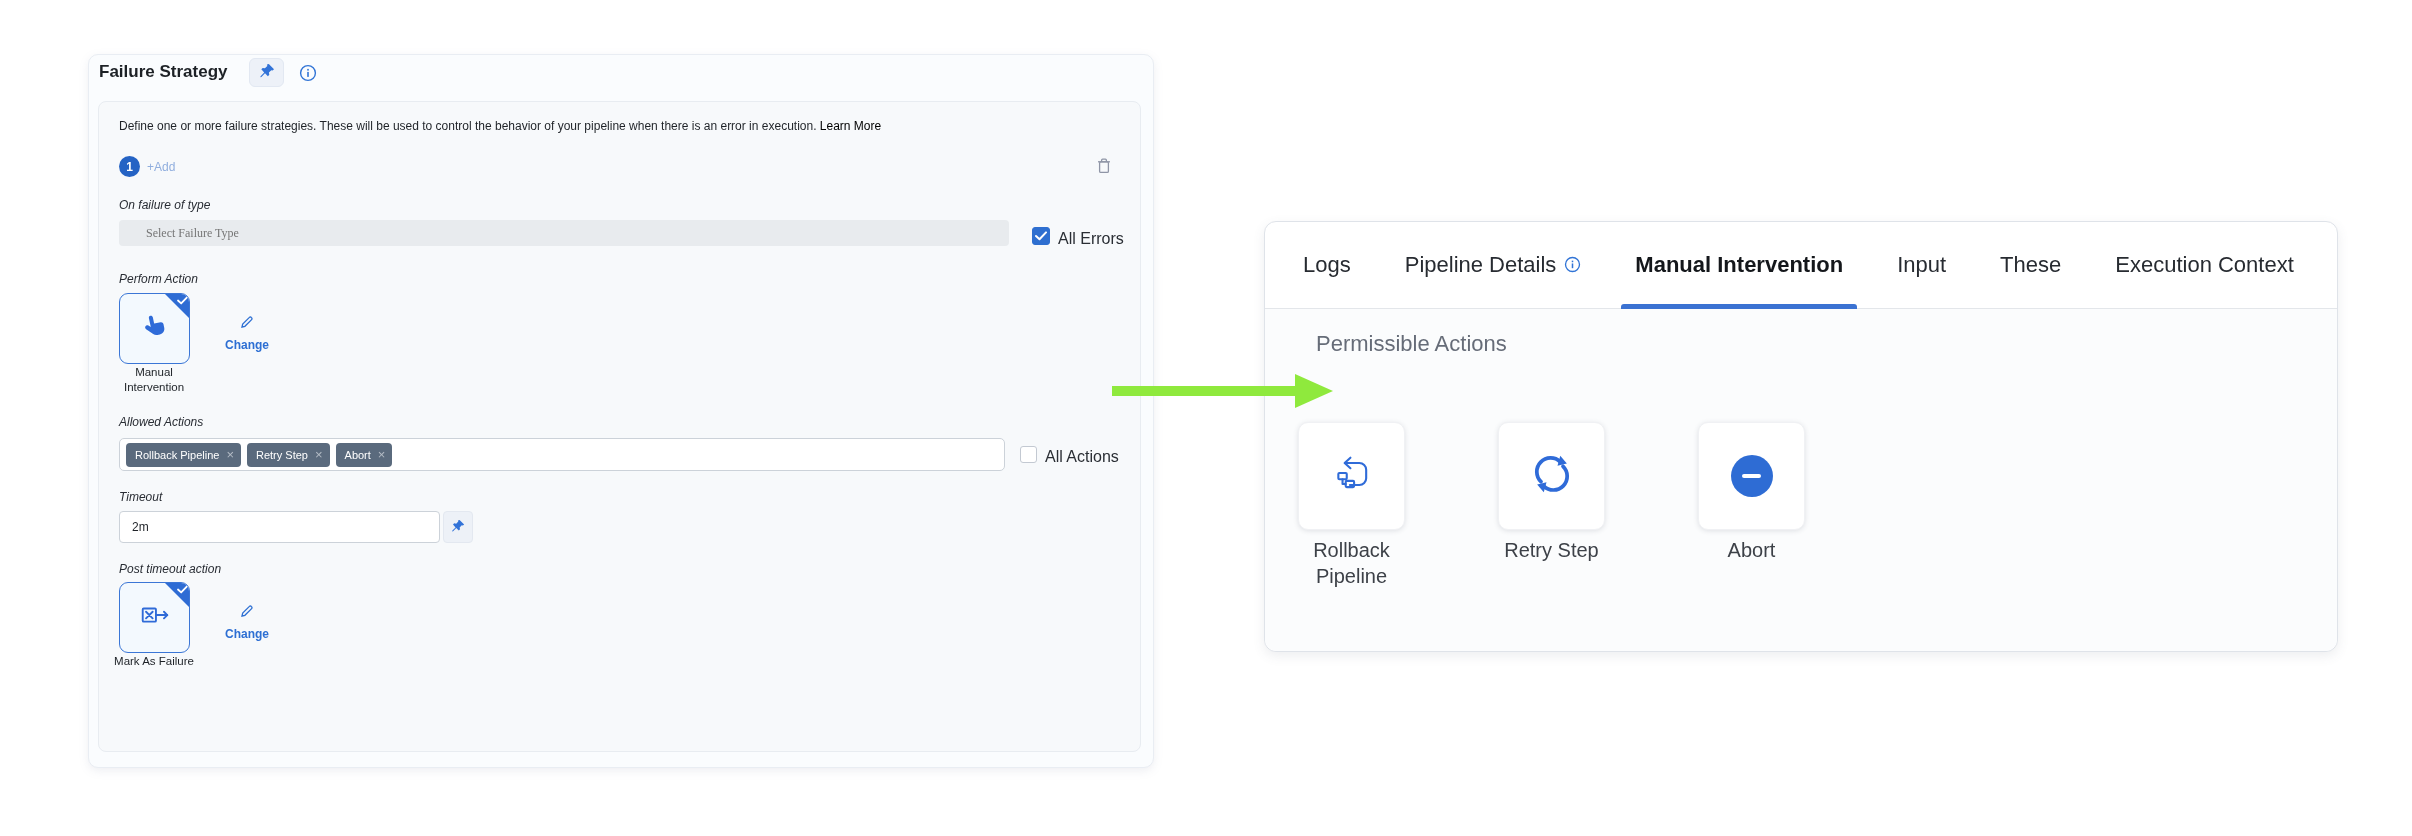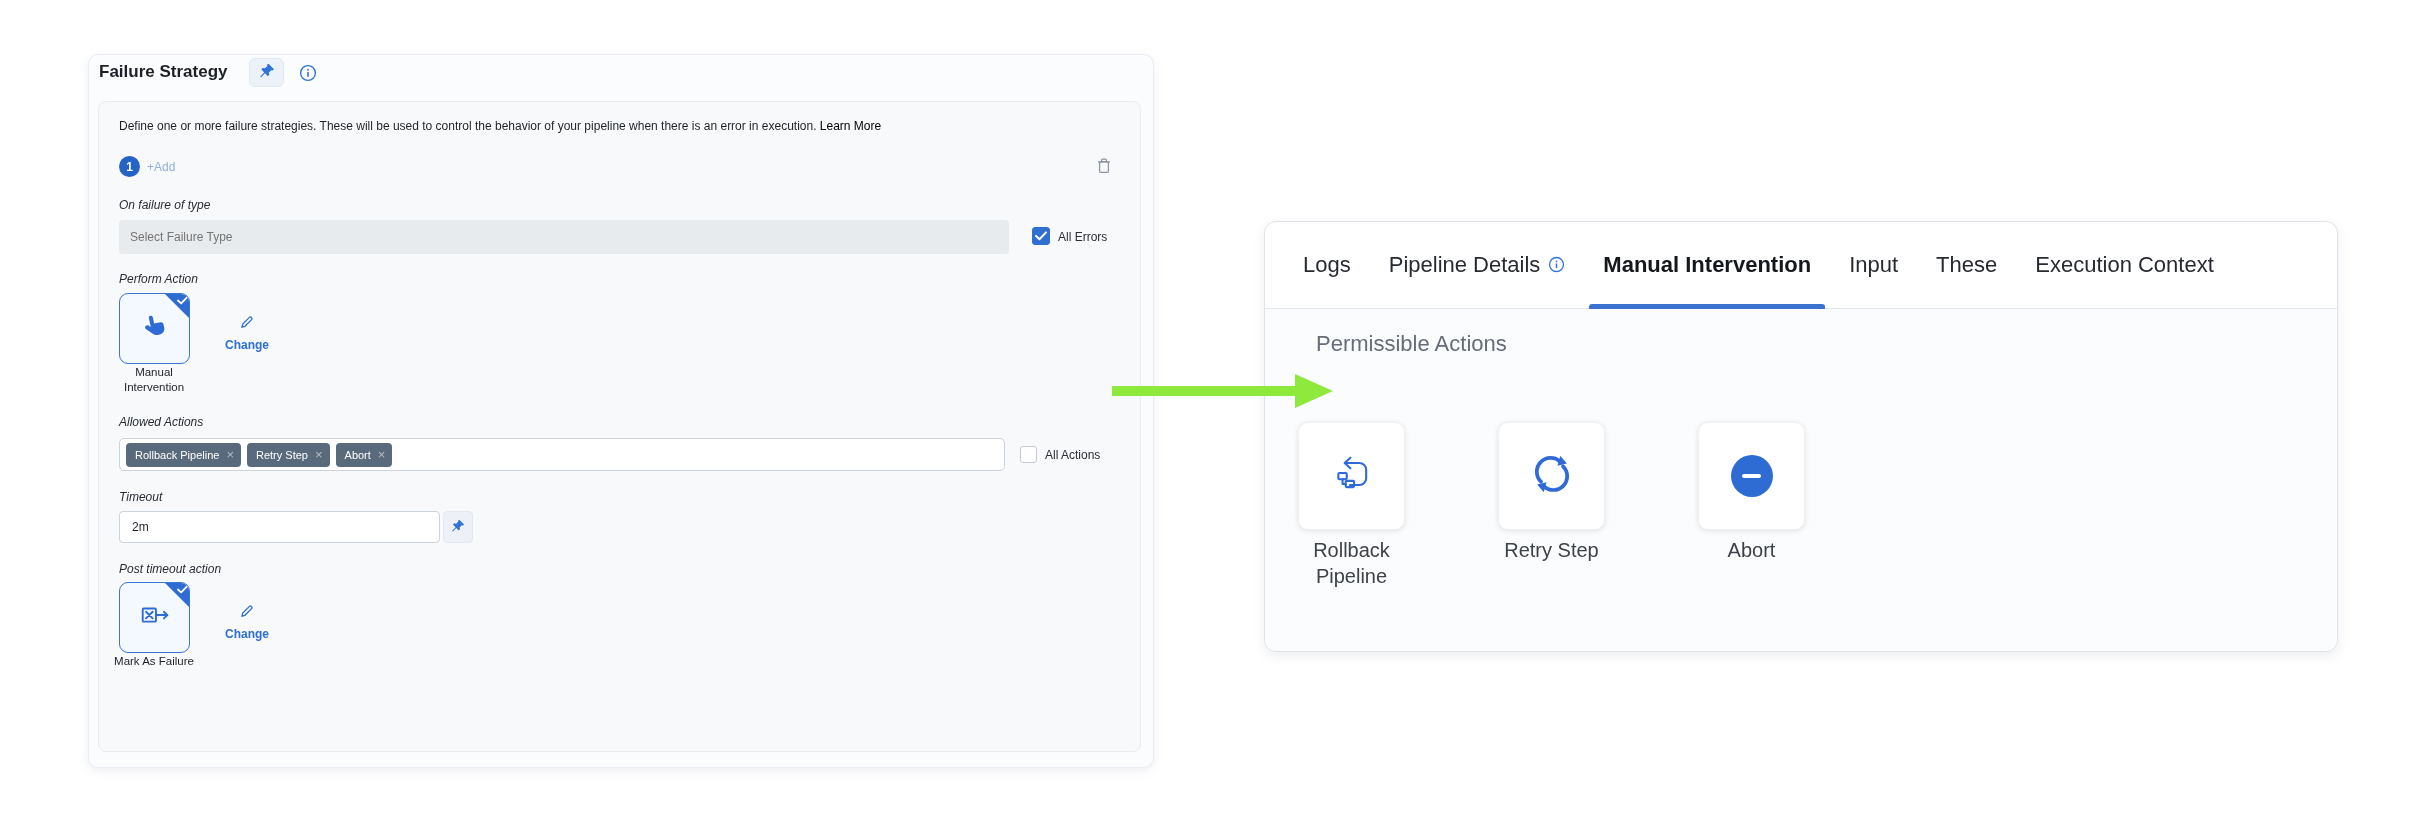--- a/index.html
+++ b/index.html
@@ -39,33 +39,33 @@
   .trash-btn { position:absolute; left:996px; top:55px; width:18px; height:20px; background:none; border:none; cursor:pointer; }
 
   .field-label { position:absolute; font-size:12px; color:#282c33;font-style:italic; }
   .lbl-onfailure { left:20px; top:96px; }
   .lbl-perform   { left:20px; top:170px; }
   .lbl-allowed   { left:20px; top:313px; }
   .lbl-timeout   { left:20px; top:388px; }
   .lbl-post      { left:20px; top:460px; }
 
   .select-input {
-    position:absolute; left:20px; top:118px; width:890px; height:34px;
+    position:absolute; left:20px; top:118px; width:890px; height:26px;
     background:#e8ebee; border:none; border-radius:4px;
-    font-size:12px; color:#9ba1aa; padding:0 11px; font-family:Liberation Sans, sans-serif;
+    font-size:12px; color:#9ba1aa; padding:0 27px; font-family:Liberation Serif, serif;
   }
 
   .checkbox { position:absolute; width:18px; height:18px; border-radius:3px; cursor:pointer;
     border:1.5px solid #c3c9d2; background:#fff; display:flex; align-items:center; justify-content:center; }
   .checkbox.checked { background:#2e6fd0; border-color:#2e6fd0; }
   .checkbox svg { display:none; }
   .checkbox.checked svg { display:block; }
   .cb-all-errors { left:933px; top:125px; }
   .cb-all-actions { left:921px; top:344px; width:17px; height:17px; }
-  .cb-label { position:absolute; font-size:12px; color:#2a2e34; }
+  .cb-label { position:absolute; font-size:16px; color:#2a2e34; }
   .cb-label-errors { left:959px; top:128px; }
   .cb-label-actions { left:946px; top:346px; }
 
   .thumb-card {
     position:absolute; left:20px; width:71px; height:71px;
     background:#f3f9fe; border:1.6px solid #3b76d6; border-radius:9px;
     display:flex; align-items:center; justify-content:center; cursor:pointer; overflow:hidden;
   }
   .mi-card { top:191px; }
   .maf-card { top:480px; }
@@ -116,21 +116,21 @@
     border-top:17px solid transparent; border-bottom:17px solid transparent; border-left:38px solid #8fe93d; }
 
   
   .details-panel {
     position:absolute; left:1264px; top:221px; width:1074px; height:431px;
     background:#fff; border:1px solid #dfe3e9; border-radius:12px;
     box-shadow:0 4px 12px rgba(80,90,110,.10);
   }
   .tabbar {
     position:absolute; left:0; top:0; right:0; height:87px;
-    display:flex; align-items:stretch; gap:38px; padding-left:38px;
+    display:flex; align-items:stretch; gap:54px; padding-left:38px;
     border-bottom:1px solid #e3e6ea;
   }
   .tab { position:relative; display:flex; align-items:center; gap:8px;
     font-size:22px; color:#272b31; cursor:pointer; white-space:nowrap; }
   .tab.active { font-weight:700; color:#14171b; }
   .tab.active::after { content:""; position:absolute; left:-14px; right:-14px; bottom:-1px;
     height:5px; background:#3b72d2; border-radius:3px 3px 0 0; }
   .tab .tab-info { display:flex; margin-top:-2px; }
 
   .panel-content {

